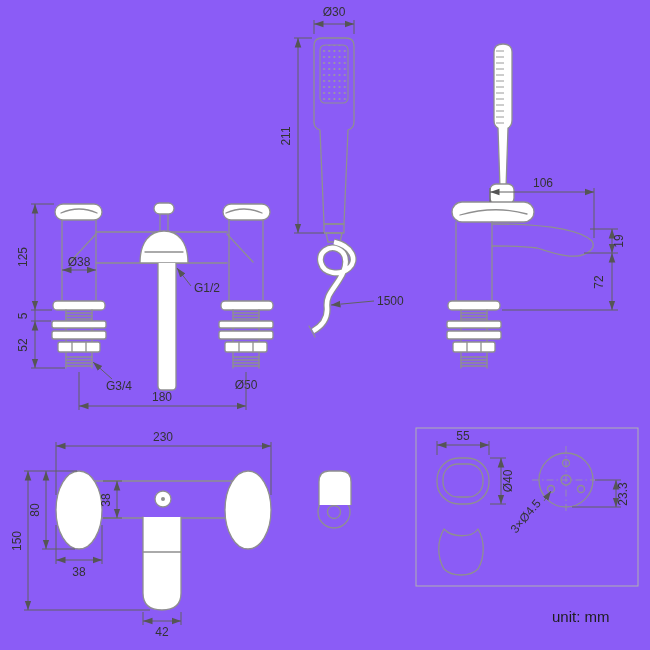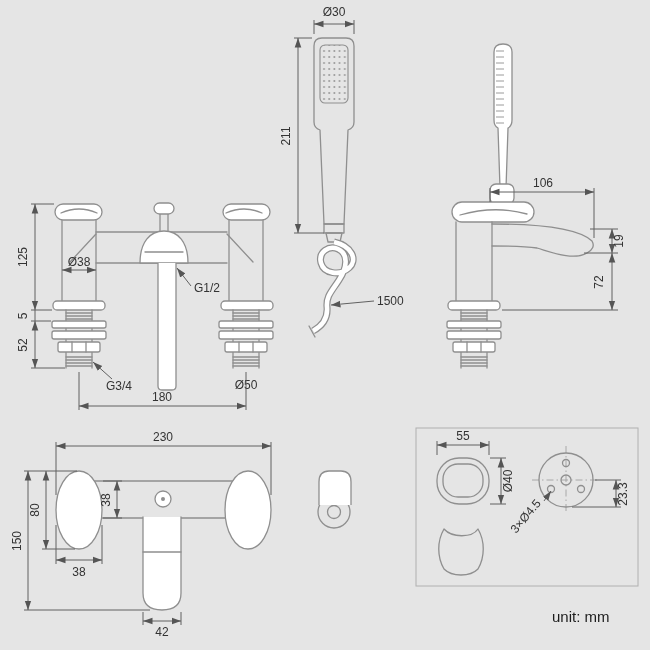--- a/index.html
+++ b/index.html
@@ -1,16 +1,16 @@
 <!DOCTYPE html>
 <html><head>
 <meta charset="utf-8">
 <style>
   html,body{margin:0;padding:0;background:#fff;}
-  .canvas{position:relative;width:650px;height:650px;background:#e5e5e5;overflow:hidden;
+  .canvas{position:relative;width:650px;height:650px;background:#8b5cf6;overflow:hidden;
           font-family:"Liberation Sans",sans-serif;}
   svg{display:block}
   .o{fill:none;stroke:#8f8f8f;stroke-width:1.3;stroke-linecap:round;stroke-linejoin:round}
   .ow{fill:#fff;stroke:#8f8f8f;stroke-width:1.3;stroke-linejoin:round}
   .d{fill:none;stroke:#616161;stroke-width:1}
   .cl{fill:none;stroke:#9a9a9a;stroke-width:.8;stroke-dasharray:7 3 1.5 3}
   .hose{fill:none;stroke:#8f8f8f;stroke-width:7}
   .hosein{fill:none;stroke:#fff;stroke-width:4.6}
   text{font:12px "Liberation Sans",sans-serif;fill:#333}
   .u{font-size:15px;fill:#1d1d1d}

